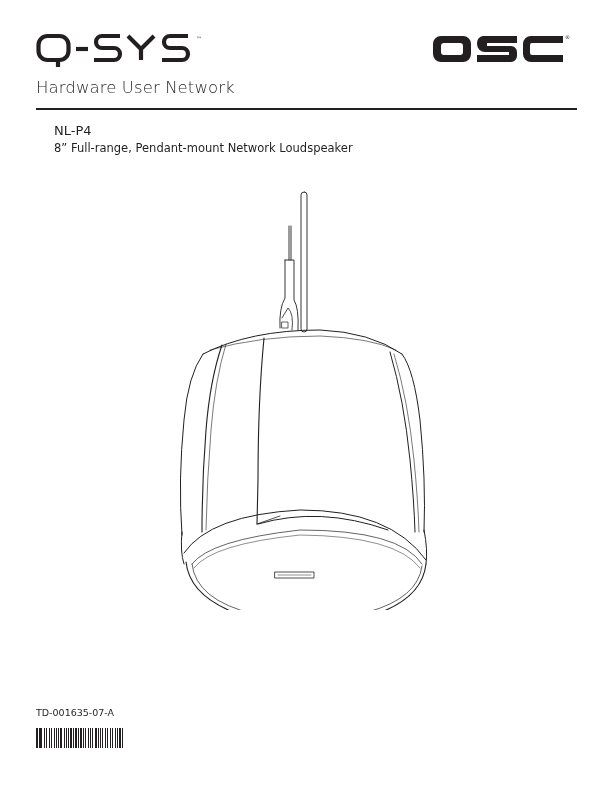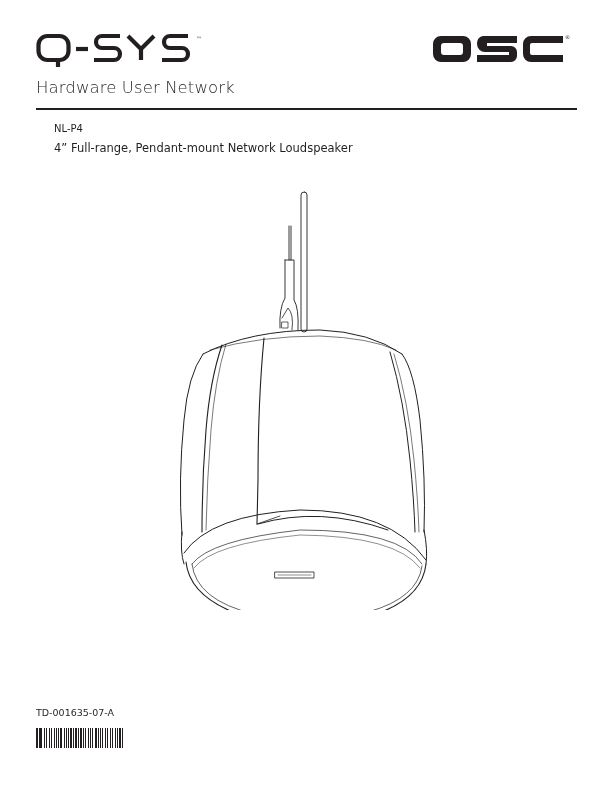--- a/index.html
+++ b/index.html
@@ -4,21 +4,21 @@
   <style>
     html, body { margin: 0; padding: 0; background: #ffffff; }
     body { width: 612px; height: 792px; position: relative; overflow: hidden;
            font-family: "DejaVu Sans", sans-serif; color: #231f20; }
     .abs { position: absolute; }
     .brand-qsys { left: 36px; top: 30px; width: 180px; height: 38px; }
     .brand-qsc { left: 433px; top: 33px; width: 138px; height: 32px; }
     .doc-type { left: 36px; top: 78px; font-size: 16.5px; font-weight: 300;
                 font-family: "DejaVu Sans", sans-serif; letter-spacing: 0.1px; color: #231f20; }
     .rule { left: 36px; top: 108px; width: 541px; height: 2px; background: #231f20; }
-    .model { left: 54px; top: 123px; font-size: 10px; color: #231f20; }
+    .model { left: 54px; top: 123px; font-size: 13px; color: #231f20; }
     .subtitle { left: 54px; top: 141px; font-size: 11.5px; color: #231f20; }
     .illus { left: 170px; top: 180px; width: 280px; height: 430px; }
     .docnum { left: 36px; top: 707px; font-size: 9.5px; color: #231f20; }
     .barcode { left: 36px; top: 728px; width: 128px; height: 20px; display: flex; align-items: stretch; }
     .barcode span { display: block; background: #231f20; height: 100%; }
     .barcode span.gap { background: transparent; }
   </style>
 </head>
 <body>
 
@@ -49,21 +49,21 @@
 
     <path d="M98 3 H130 V10 H99 a2 2 0 0 0 -2 2 V20 a2 2 0 0 0 2 2 H130 V29 H98 a8 8 0 0 1 -8 -8 V11 a8 8 0 0 1 8 -8 Z"></path>
   </g>
   <text x="132" y="6" font-size="5" fill="#231f20" font-family="DejaVu Sans, sans-serif">®</text>
 </svg>
 
 <div class="abs doc-type">Hardware User Network</div>
 <div class="abs rule"></div>
 
 <div class="abs model">NL-P4</div>
-<div class="abs subtitle">4” Full-range, Pendant-mount Network Loudspeaker</div>
+<div class="abs subtitle">8” Full-range, Pendant-mount Network Loudspeaker</div>
 
 <svg class="abs illus" viewBox="0 0 280 430" fill="none" stroke="#231f20" stroke-linejoin="round" stroke-linecap="round">
 
   <rect x="131" y="12" width="6" height="140" rx="3" stroke-width="0.9"></rect>
 
   <line x1="119" y1="46" x2="119" y2="80" stroke-width="0.9"></line>
   <line x1="121" y1="46" x2="121" y2="80" stroke-width="0.9"></line>
   <path d="M115 80 H124 V120 Q129 128 128 150 M115 80 V118 Q109 128 110 148" stroke-width="0.9"></path>
   <path d="M112 138 L118 128 Q124 134 122 150" stroke-width="0.8"></path>
   <rect x="112" y="142" width="6" height="6" stroke-width="0.7"></rect>

